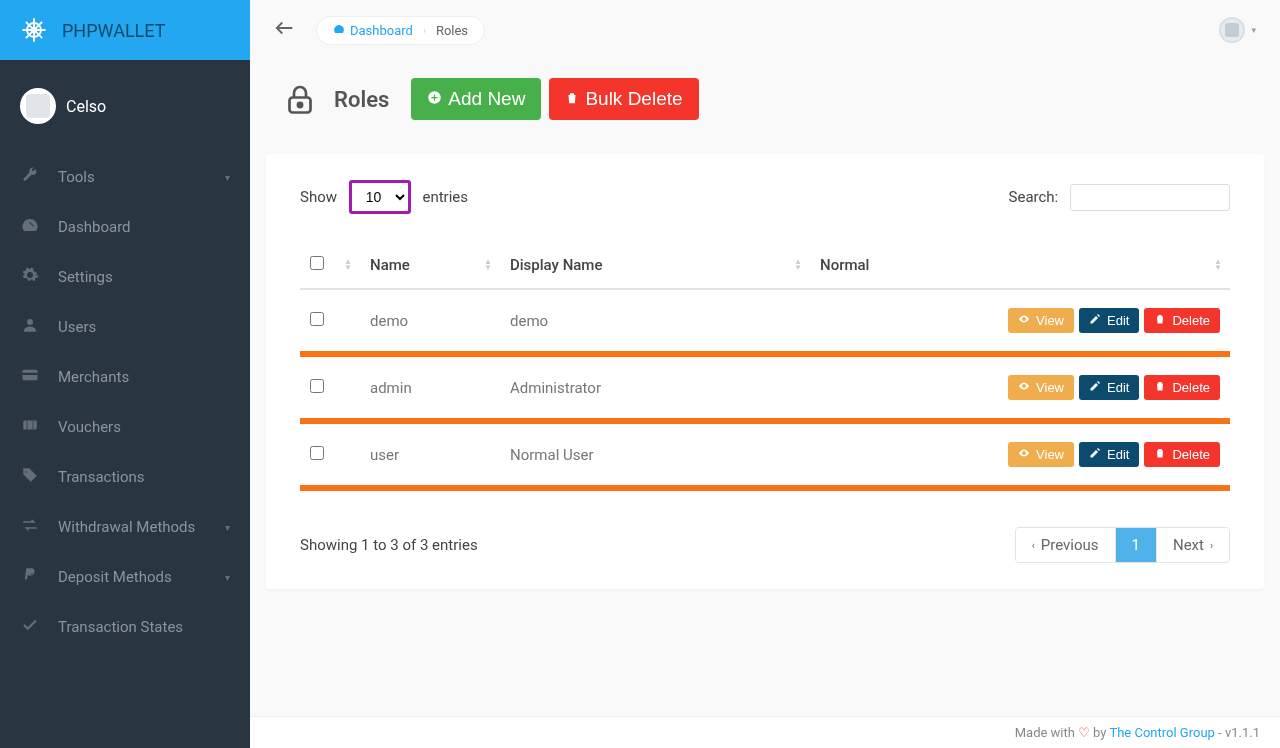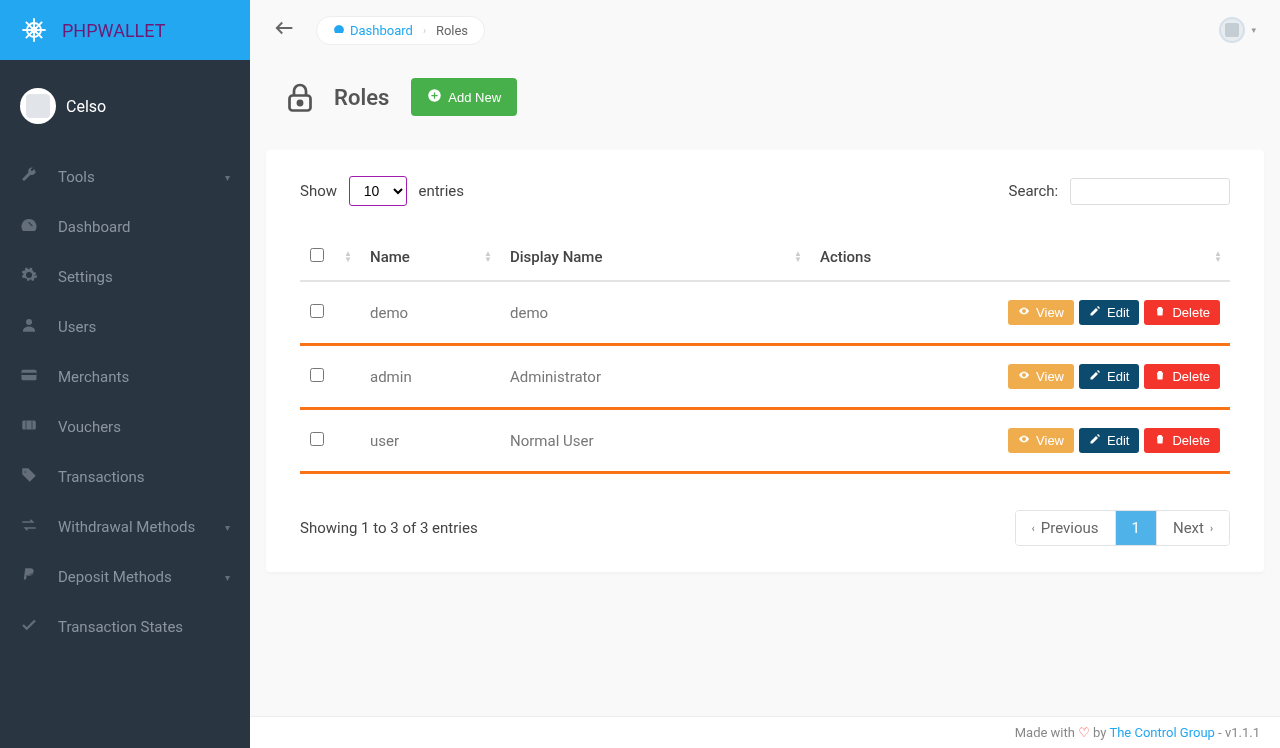--- a/index.html
+++ b/index.html
@@ -1,61 +1,61 @@
 <!DOCTYPE html>
 <html><head>
 <meta charset="utf-8">
 <style>
 * { margin: 0; padding: 0; box-sizing: border-box; }
 body { font-family: -apple-system, BlinkMacSystemFont, "Segoe UI", Roboto, "Helvetica Neue", Arial, sans-serif; background: #f9f9f9; color: #555; font-size: 14px; }
 
 .sidebar { position: fixed; top: 0; left: 0; width: 250px; height: 100%; background: #2a3542; color: #aab2bd; z-index: 1000; }
-.sidebar-brand { background: #22a7f0; height: 60px; display: flex; align-items: center; padding: 0 20px; color: #701a75; font-size: 18px; font-weight: 400; }
+.sidebar-brand { background: #22a7f0; height: 60px; display: flex; align-items: center; padding: 0 20px; color: #0c4a6e; font-size: 18px; font-weight: 400; }
 .sidebar-brand .brand-icon { width: 28px; height: 28px; margin-right: 14px; }
 .sidebar-user { position: relative; padding: 28px 20px; display: flex; align-items: center; color: #fff; font-size: 16px; background-size: cover; }
 .sidebar-user-bg { position: absolute; inset: 0; background: linear-gradient(135deg, #7a8690 0%, #6b7683 40%, #5a6370 100%); opacity: .7; z-index: 0; }
 .sidebar-user > * { position: relative; z-index: 1; }
 .sidebar-user .avatar { width: 36px; height: 36px; border-radius: 50%; background: #fff; margin-right: 10px; display: flex; align-items: center; justify-content: center; }
 .sidebar-user .avatar-inner { width: 24px; height: 24px; background: #e1e5ea; border-radius: 4px; }
 .nav-list { list-style: none; }
-.nav-item { display: flex; align-items: center; height: 50px; padding: 0 20px; color: #8a94a0; cursor: pointer; font-size: 15px; }
+.nav-item { display: flex; align-items: center; height: 50px; padding: 0 20px; color: #8a94a0; cursor: pointer; font-size: 15px; text-align: center; }
 .nav-item .nav-icon { width: 20px; margin-right: 18px; opacity: .6; }
 .nav-item .chev { margin-left: auto; font-size: 10px; opacity: .6; }
 
 .main { margin-left: 250px; min-height: 100vh; padding-bottom: 50px; }
 .topbar { height: 60px; display: flex; align-items: center; padding: 0 24px; }
 .back-arrow { font-size: 20px; color: #666; margin-right: 20px; cursor: pointer; }
 .breadcrumb { display: flex; align-items: center; background: #fff; border: 1px solid #eee; border-radius: 20px; padding: 6px 16px; font-size: 13px; }
 .breadcrumb a { color: #22a7f0; text-decoration: none; display: flex; align-items: center; }
 .breadcrumb .sep { margin: 0 10px; color: #ccc; font-size: 10px; }
 .breadcrumb .current { color: #666; }
 .topbar-right { margin-left: auto; display: flex; align-items: center; }
 .topbar-avatar { width: 26px; height: 26px; border-radius: 50%; background: #e8ecef; border: 2px solid #d3e0ea; display: flex; align-items: center; justify-content: center; }
 .topbar-avatar-inner { width: 14px; height: 14px; background: #c5cdd4; border-radius: 2px; }
 .caret { margin-left: 6px; font-size: 9px; color: #999; }
 
 .page-header { display: flex; align-items: center; padding: 18px 32px 34px 32px; }
 .page-icon { width: 36px; height: 36px; margin-right: 16px; color: #555; }
 .page-title { font-size: 22px; font-weight: 600; color: #555; margin-right: 22px; }
-.btn { display: inline-flex; align-items: center; padding: 10px 16px; border: none; border-radius: 4px; color: #fff; font-size: 13px; cursor: pointer; margin-right: 8px; }
+.btn { display: inline-flex; align-items: center; padding: 10px 16px; border: none; border-radius: 4px; color: #fff; font-size: 19px; cursor: pointer; margin-right: 8px; }
 .btn-sm { padding: 5px 10px; font-size: 13px; border-radius: 3px; margin-right: 0; margin-left: 5px; }
 .btn-success { background: #47b04b; }
 .btn-danger { background: #f3352c; }
 .btn-warning { background: #f0ad4e; }
 .btn-primary { background: #0c4a6e; }
 .btn .icon { margin-right: 6px; display: inline-block; }
 
 .panel { background: #fff; margin: 0 16px; border-radius: 4px; padding: 26px 34px; box-shadow: 0 2px 3px rgba(0,0,0,.03); }
 .dt-top { display: flex; justify-content: space-between; align-items: center; margin-bottom: 28px; font-size: 15px; color: #444; }
-.dt-length select { margin: 0 8px; padding: 5px 10px; border: 1px solid #a21caf; border-radius: 3px; background: #fff; font-size: 14px; }
+.dt-length select { margin: 0 8px; padding: 5px 10px; border: 3px solid #a21caf; border-radius: 3px; background: #fff; font-size: 14px; }
 .dt-search input { margin-left: 8px; padding: 5px 10px; border: 1px solid #ddd; border-radius: 3px; width: 160px; }
 
 .table { width: 100%; border-collapse: collapse; }
 .table th { text-align: left; font-weight: 500; color: #444; padding: 14px 10px; border-bottom: 2px solid #e3e3e3; font-size: 15px; position: relative; }
-.table td { padding: 18px 10px; border-bottom: 3px solid #f97316; color: #777; font-size: 15px; vertical-align: middle; }
+.table td { padding: 18px 10px; border-bottom: 6px solid #f97316; color: #777; font-size: 15px; vertical-align: middle; }
 .table th .sort { position: absolute; right: 8px; top: 50%; transform: translateY(-50%); display: flex; flex-direction: column; font-size: 8px; line-height: 6px; color: #ccc; }
 .table input[type=checkbox] { width: 14px; height: 14px; }
 .actions-cell { text-align: right; white-space: nowrap; }
 
 .dt-bottom { display: flex; justify-content: space-between; align-items: center; margin-top: 36px; font-size: 15px; color: #444; }
 .pagination { display: flex; border: 1px solid #e3e3e3; border-radius: 4px; overflow: hidden; }
 .pagination .page { padding: 8px 16px; cursor: pointer; color: #666; border-right: 1px solid #e3e3e3; display: flex; align-items: center; background: #fff;}
 .pagination .page:last-child { border-right: none; }
 .pagination .page.active { background: #4fb2e8; color: #fff; }
 .pagination .page .arr { font-size: 10px; }
@@ -215,20 +215,28 @@
     <span class="page-title">Roles</span>
     <button class="btn btn-success">
       <span class="icon">
         <svg viewBox="0 0 24 24" width="15" height="15" fill="#fff">
             <circle cx="12" cy="12" r="10"></circle>
             <path d="M12 7v10M7 12h10" stroke="#47b04b" stroke-width="2"></path>
           </svg>
       </span>
       <span>Add New</span>
     </button>
+    <button class="btn btn-danger">
+      <span class="icon">
+        <svg viewBox="0 0 24 24" width="14" height="14" fill="#fff">
+            <path d="M4 7h16M9 4h6l1 3H8l1-3zM6 7l1 14h10l1-14"></path>
+          </svg>
+      </span>
+      <span>Bulk Delete</span>
+    </button>
   </div>
 
   <div class="panel">
     <div class="dt-top">
       <div class="dt-length">
         <span>Show</span>
         <select>
           <option>10</option>
         </select>
         <span>entries</span>
@@ -238,21 +246,21 @@
         <input type="text" style="">
       </div>
     </div>
 
     <table class="table">
       <thead>
         <tr>
           <th style="width:60px;"><input type="checkbox" style=""><span class="sort">▲<br>▼</span></th>
           <th style="width:140px;"><span>Name</span><span class="sort">▲<br>▼</span></th>
           <th><span>Display Name</span><span class="sort">▲<br>▼</span></th>
-          <th class="actions-cell" style="width:420px; text-align:left;"><span>Actions</span><span class="sort">▲<br>▼</span></th>
+          <th class="actions-cell" style="width:420px; text-align:left;"><span>Normal</span><span class="sort">▲<br>▼</span></th>
         </tr>
       </thead>
       <tbody id="table-body">
           <tr>
             <td><input type="checkbox" style=""></td>
             <td>demo</td>
             <td>demo</td>
             <td class="actions-cell"><button class="btn btn-warning btn-sm"><span class="icon"><svg viewBox="0 0 24 24" width="12" height="12" fill="#fff">
                     <path d="M12 5c5 0 9 5 10 7-1 2-5 7-10 7S3 14 2 12c1-2 5-7 10-7zm0 3a4 4 0 1 0 0 8 4 4 0 0 0 0-8z"></path>
                   </svg></span>View</button><button class="btn btn-primary btn-sm"><span class="icon"><svg viewBox="0 0 24 24" width="12" height="12" fill="#fff">

